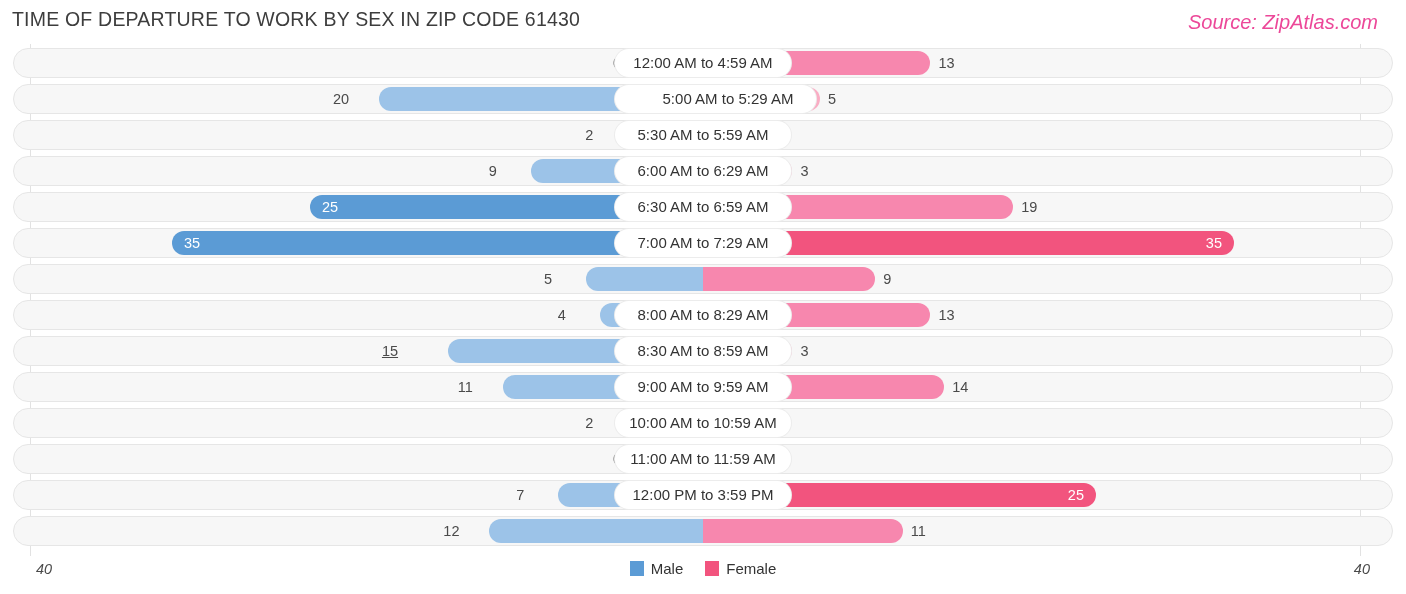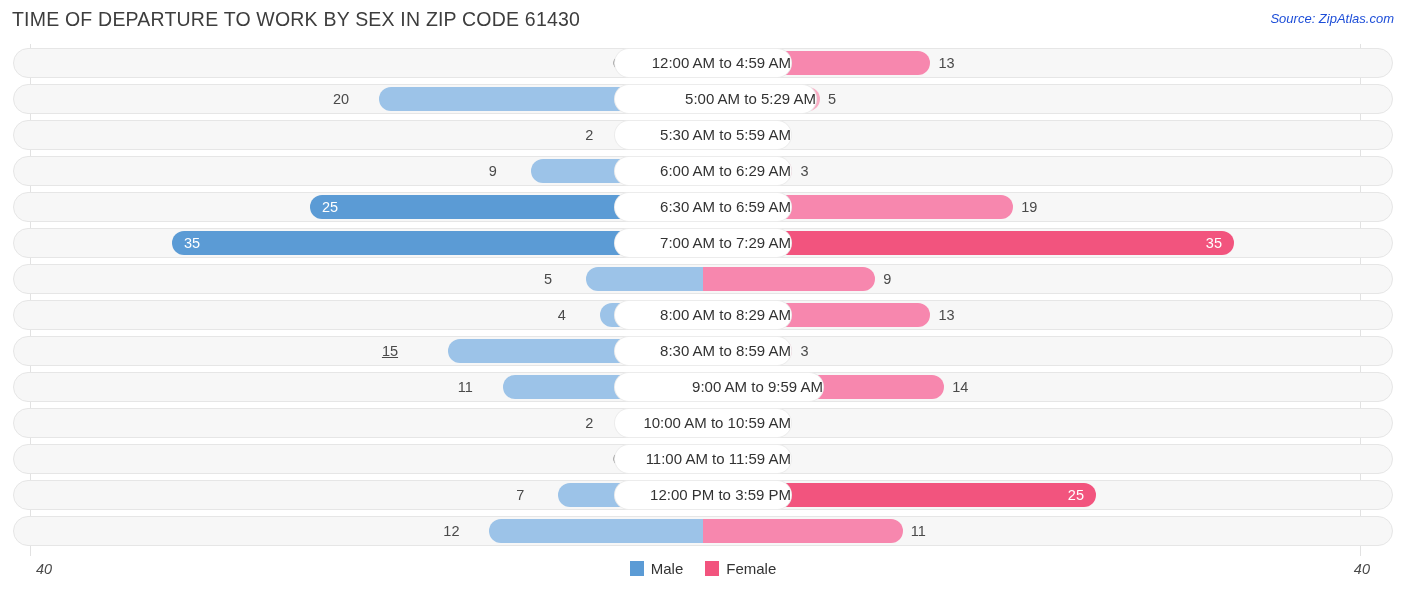--- a/index.html
+++ b/index.html
@@ -27,25 +27,25 @@
     position: absolute;
     left: 12px;
     top: 8px;
     font-size: 19.5px;
     letter-spacing: 0.2px;
     color: #3d3d3d;
     white-space: nowrap;
   }
   .source {
     position: absolute;
-    right: 12px;
+    right: 28px;
     top: 11px;
-    font-size: 13px;
+    font-size: 20px;
     font-style: italic;
-    color: #1d4ed8;
+    color: #ec4899;
     white-space: nowrap;
   }
 
   
   .plot {
     position: absolute;
     left: 0;
     top: 44px;
     width: 1406px;
     height: 512px;
@@ -130,21 +130,21 @@
   }
 
   
   .pill {
     position: absolute;
     top: 1px;
     height: 28px;
     line-height: 28px;
     background: #ffffff;
     border-radius: 14px;
-    text-align: right;
+    text-align: center;
     font-size: 15px;
     color: #333333;
     white-space: nowrap;
     box-shadow: 0 0 0 1px #ececec;
   }
 
   
   .footer {
     position: absolute;
     left: 0;
@@ -288,21 +288,21 @@
           <div class="pill" style="left: 615px; width: 176px;">8:30 AM to 8:59 AM</div>
         </div>
       </div>
       <div class="row">
         <div class="track"></div>
         <div class="bars">
           <div class="bar male" style="left: 503.2px; width: 199.8px; background: rgb(156, 195, 232);"></div>
           <div class="bar female" style="left: 703px; width: 241.2px; background: rgb(247, 135, 174);"></div>
           <div class="val out-left" style="left: 435.2px; width: 60px;">11</div>
           <div class="val out-right" style="left: 952.2px; width: 60px;">14</div>
-          <div class="pill" style="left: 615px; width: 176px; padding-left: 32px;">9:00 AM to 9:59 AM</div>
+          <div class="pill" style="left: 615px; width: 176px;">9:00 AM to 9:59 AM</div>
         </div>
       </div>
       <div class="row">
         <div class="track"></div>
         <div class="bars">
           <div class="bar male" style="left: 627.4px; width: 75.6px; background: rgb(156, 195, 232);"></div>
           <div class="bar female" style="left: 703px; width: 48px; background: rgb(249, 173, 196);"></div>
           <div class="val out-left" style="left: 559.4px; width: 60px;">2</div>
           <div class="val out-right" style="left: 759px; width: 60px;">0</div>
           <div class="pill" style="left: 615px; width: 176px;">10:00 AM to 10:59 AM</div>

